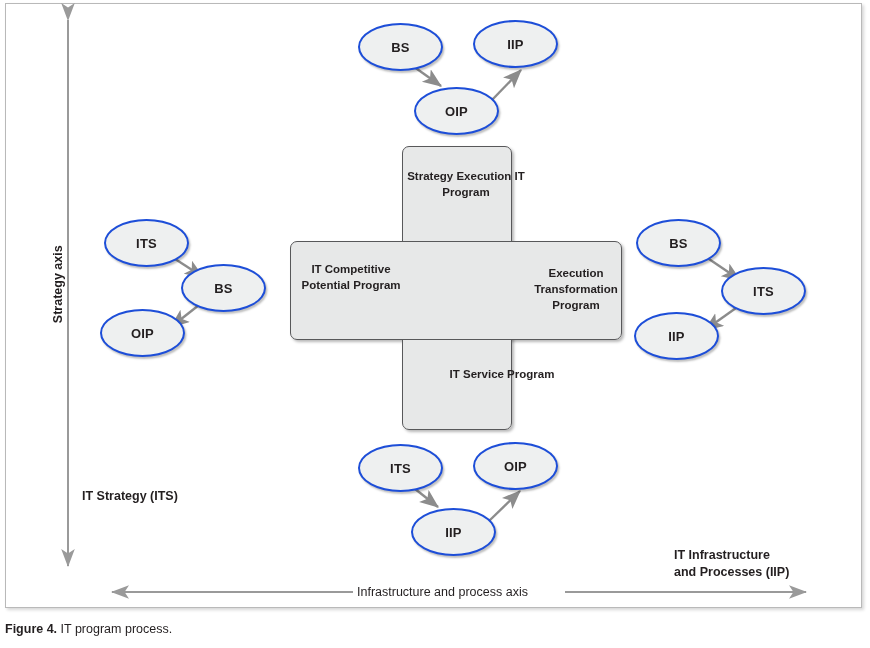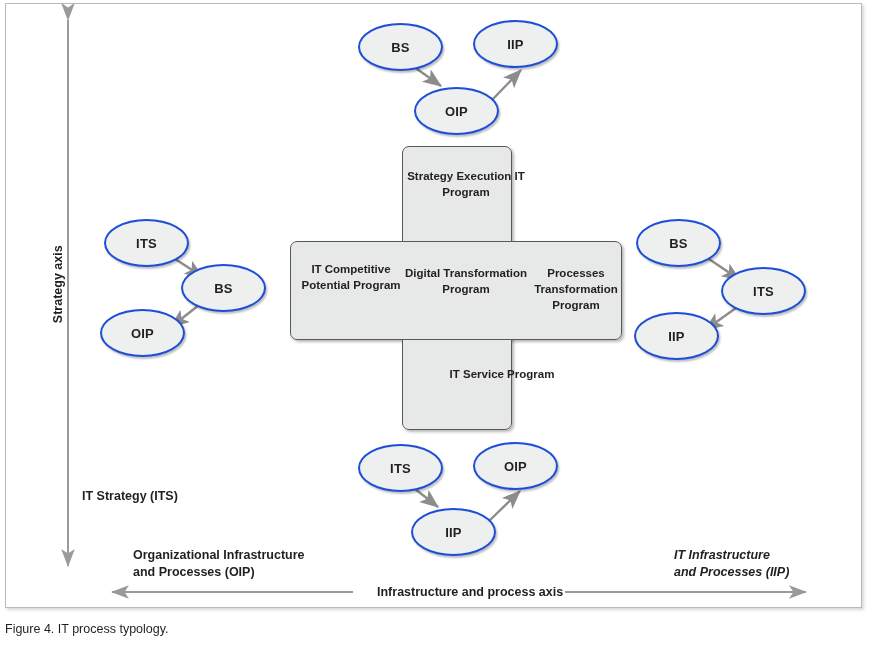--- a/index.html
+++ b/index.html
@@ -59,33 +59,33 @@
   }
   .axis-text{
     position:absolute;
     font-size:12.5px;font-weight:bold;line-height:1.32;
     color:#231f20;
     white-space:pre-line;
   }
   #label-bs{left:85px;top:36px;}
   #label-its{left:82px;top:488px;}
   #label-oip{left:133px;top:547px;}
-  #label-iip{left:674px;top:547px;font-style:italic;}
-  #label-hax{left:357px;top:584px;font-weight:bold;margin-left:20px;}
+  #label-iip{left:674px;top:547px;}
+  #label-hax{left:357px;top:584px;font-weight:normal;}
   #label-vax{
     left:-2px;top:276px;width:120px;text-align:center;
     transform:rotate(-90deg);transform-origin:center center;
     font-size:12.5px;font-weight:bold;
   }
   #caption{
     position:absolute;left:5px;top:622px;
     font-size:12.5px;color:#231f20;
     font-family:"Liberation Sans","DejaVu Sans",sans-serif;
   }
-  #caption .cap-lead{font-weight:normal;}
+  #caption .cap-lead{font-weight:bold;}
 </style>
 </head>
 <body>
 
 <div id="figure-root">
 
   <div id="frame"></div>
 
   <svg id="canvas" viewBox="0 0 870 648" xmlns="http://www.w3.org/2000/svg">
     <defs>
@@ -140,24 +140,21 @@
 
   <div id="cross-vert" class="cellbox"></div>
   <div id="cross-horiz" class="cellbox"></div>
 
   <div class="cell-label" style="left:402px;top:168px;">Strategy
 Execution IT
 Program</div>
   <div class="cell-label" style="left:287px;top:261px;">IT Competitive
 Potential
 Program</div>
-  <div class="cell-label" style="left:402px;top:265px;">Digital
-Transformation
-Program</div>
-  <div class="cell-label" style="left:512px;top:265px;">Processes
+  <div class="cell-label" style="left:512px;top:265px;">Execution
 Transformation
 Program</div>
   <div class="cell-label" style="left:422px;top:366px;margin-left:16px;">IT Service
 Program</div>
 
   <div class="node" style="left:358px;top:23px;">BS</div>
   <div class="node" style="left:473px;top:20px;">IIP</div>
   <div class="node" style="left:414px;top:87px;">OIP</div>
 
   <div class="node" style="left:104px;top:219px;">ITS</div>
@@ -166,24 +163,22 @@
 
   <div class="node" style="left:636px;top:219px;">BS</div>
   <div class="node" style="left:721px;top:267px;">ITS</div>
   <div class="node" style="left:634px;top:312px;">IIP</div>
 
   <div class="node" style="left:358px;top:444px;">ITS</div>
   <div class="node" style="left:473px;top:442px;">OIP</div>
   <div class="node" style="left:411px;top:508px;">IIP</div>
 
   <div class="axis-text" id="label-its">IT Strategy (ITS)</div>
-  <div class="axis-text" id="label-oip">Organizational Infrastructure
-and Processes (OIP)</div>
   <div class="axis-text" id="label-iip">IT Infrastructure
 and Processes (IIP)</div>
   <div class="axis-text" id="label-hax">Infrastructure and process axis</div>
   <div class="axis-text" id="label-vax">Strategy axis</div>
 
   <div id="caption">
-    <span class="cap-lead">Figure 4.</span><span> IT process typology.</span>
+    <span class="cap-lead">Figure 4.</span><span> IT program process.</span>
   </div>
 
 </div>
 
 </body></html>

